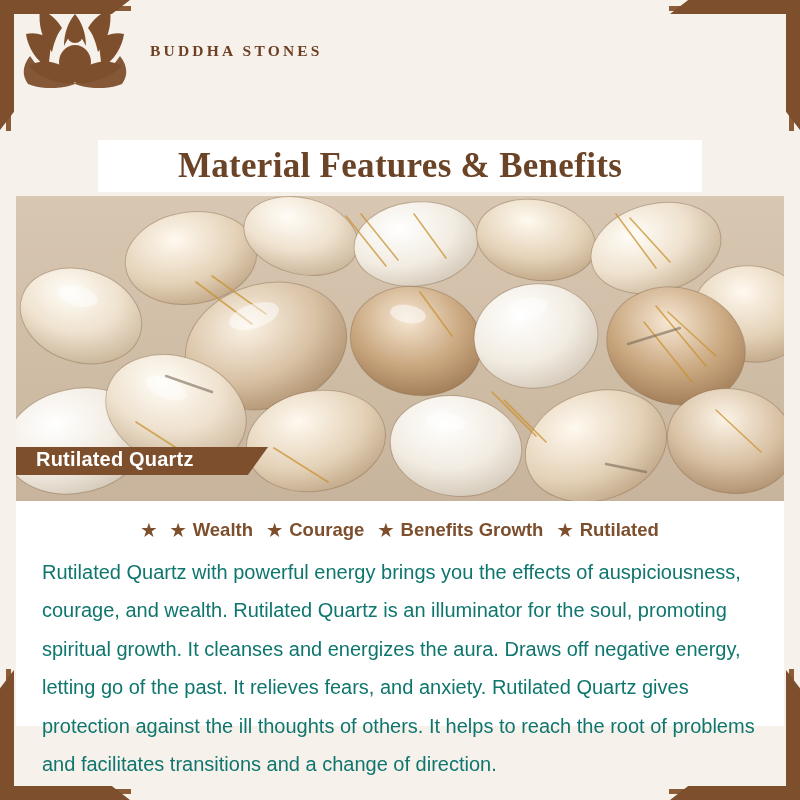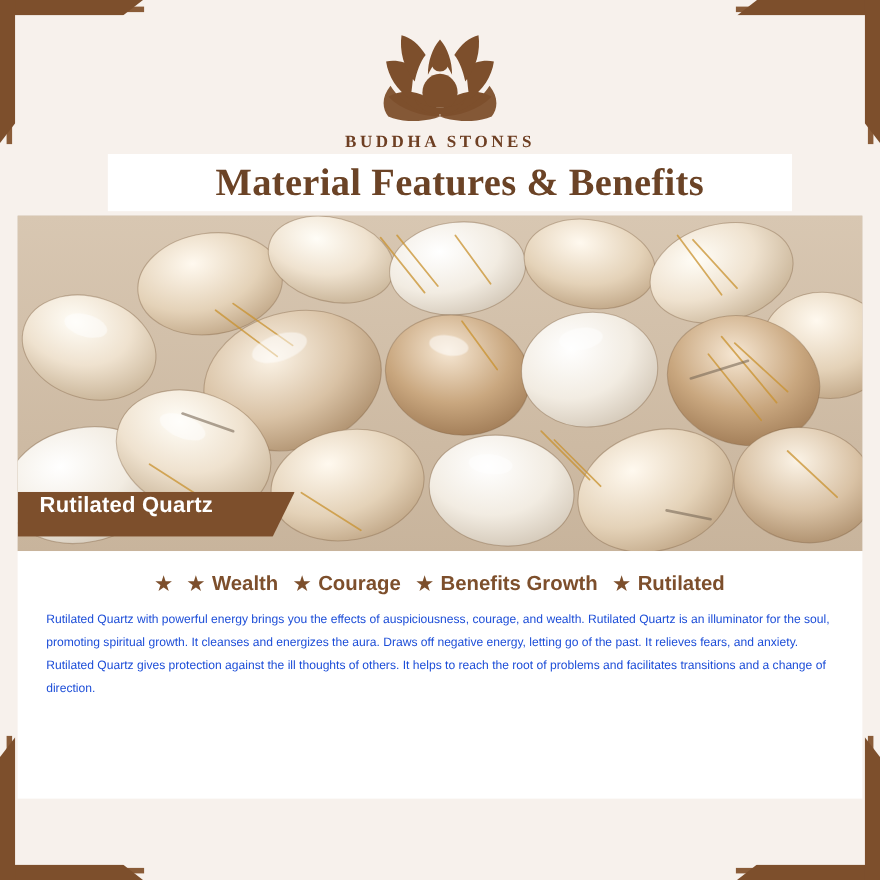--- a/index.html
+++ b/index.html
@@ -67,44 +67,43 @@
 
   
   .header {
     position: absolute;
     top: 0; left: 0;
     width: 800px;
     height: 196px;
     text-align: center;
   }
   .logo-wrap {
-    padding-top: 26px;
-    display: flex;
-    flex-direction: column;
+    padding-top: 4px;
+    display: flex;
+    flex-direction: row;
     align-items: center;
   }
   .brand-name {
     margin-top: 6px;
     font-size: 15.5px;
     letter-spacing: 3.2px;
     color: #6e3f23;
     font-weight: 700;
     font-family: "Liberation Serif", serif;
   }
   .title-bar {
     position: absolute;
     top: 140px;
     left: 98px;
     width: 604px;
     height: 52px;
     background: #ffffff;
     display: flex;
     align-items: center;
     justify-content: center;
-    padding-left: 18px;
   }
   .title-bar .title {
     font-family: "Liberation Serif", serif;
     font-size: 35px;
     font-weight: 700;
     color: #6b4326;
     letter-spacing: 0.3px;
   }
 
   
@@ -121,21 +120,21 @@
   
   .stone-label {
     position: absolute;
     top: 447px;
     left: 16px;
     height: 24px;
     min-width: 214px;
     background: #7d4f2c;
     display: flex;
     align-items: center;
-    padding: 0 18px 17px 20px;
+    padding: 0 18px 4px 20px;
     clip-path: polygon(0 0, 100% 0, 92% 100%, 0 100%);
   }
   .stone-label span {
     color: #fff;
     font-size: 20px;
     font-weight: 700;
     letter-spacing: .2px;
   }
 
   
@@ -164,23 +163,23 @@
     font-weight: 700;
     color: #7d4f2c;
     white-space: nowrap;
   }
   .kw .star {
     color: #7d4f2c;
     font-size: 17px;
     line-height: 1;
   }
   .body-text {
-    font-size: 11px;
+    font-size: 20px;
     line-height: 1.92;
-    color: #1d4ed8;
+    color: #0f766e;
     text-align: left;
   }
 </style>
 </head>
 <body>
 
 <div class="page">
 
   <div class="corner corner-tl"></div>
   <div class="corner corner-tr"></div>

